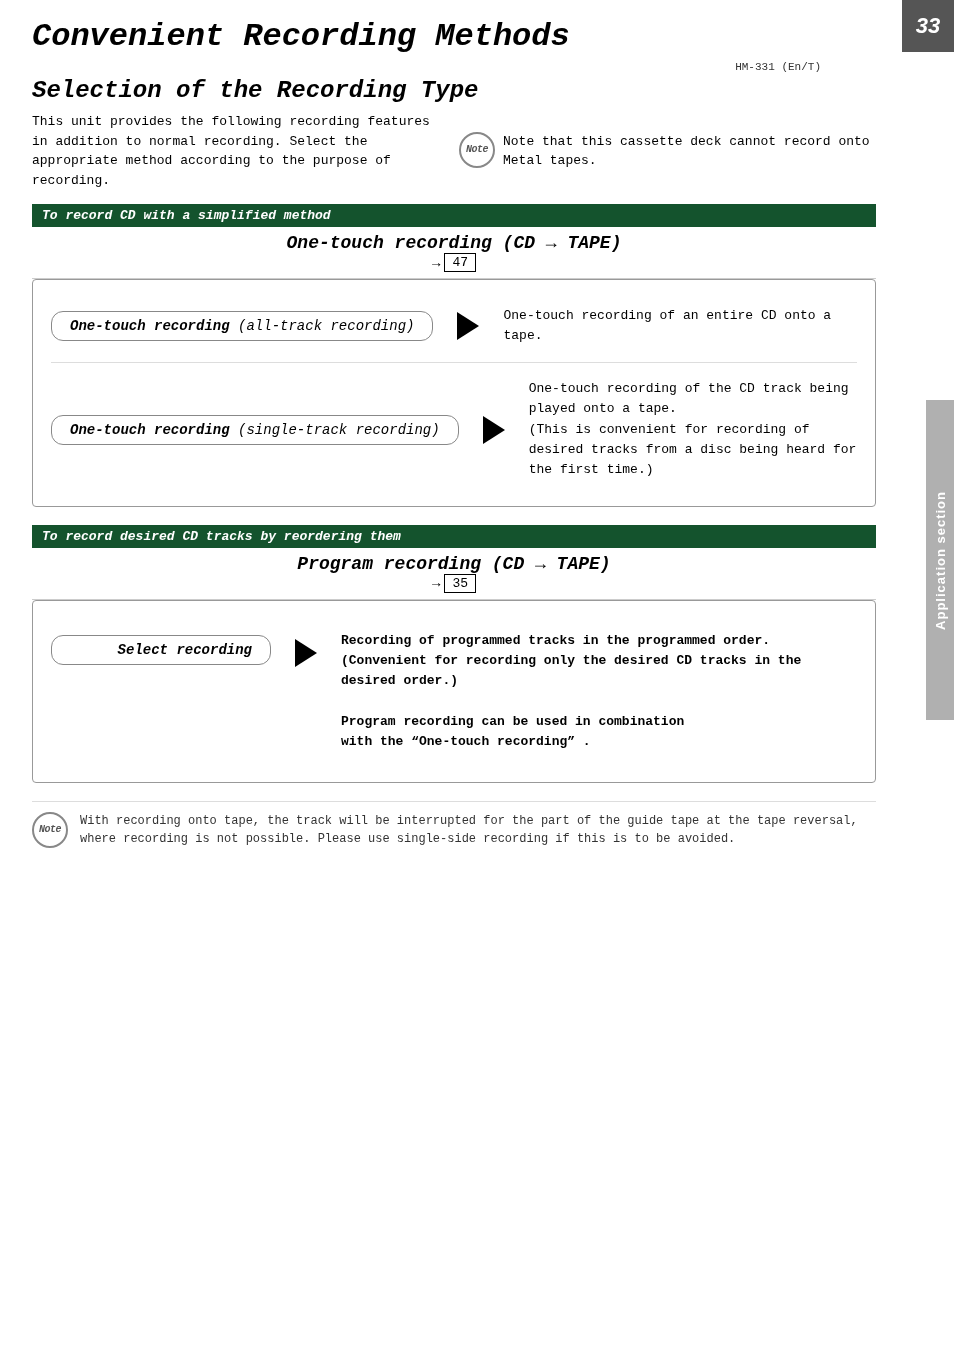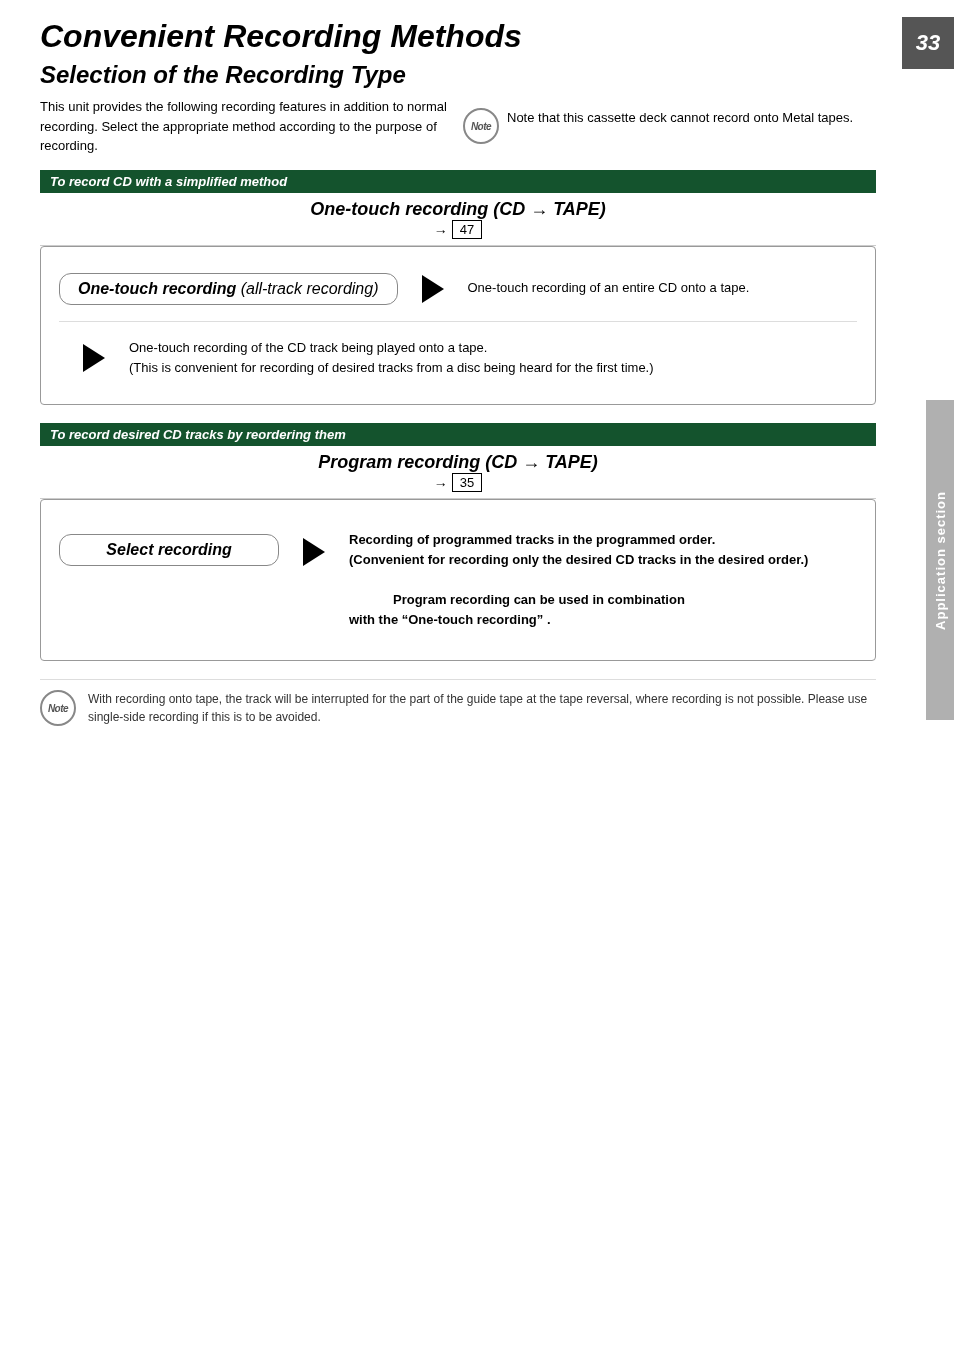--- a/index.html
+++ b/index.html
@@ -38,37 +38,38 @@
       font-size: 13px;
       font-weight: bold;
       transform: rotate(180deg);
       white-space: nowrap;
       letter-spacing: 1px;
     }
 
     
     .page-number-box {
       position: absolute;
-      top: 17px;
+      top: 0;
       right: 0;
       background: #555;
       color: #fff;
       font-size: 22px;
       font-weight: bold;
       font-style: italic;
       width: 52px;
       height: 52px;
       display: flex;
       align-items: center;
       justify-content: center;
     }
 
     .main-content {
-      padding: 18px 50px 20px 40px;
+      padding: 18px 50px 20px 32px;
       margin-right: 28px;
+      font-family: Liberation Mono, monospace;
     }
 
     
     .page-title {
       font-size: 32px;
       font-weight: bold;
       font-style: italic;
       color: #000;
       margin-bottom: 6px;
       margin-top: 0;
@@ -187,26 +188,26 @@
       gap: 0;
     }
     .feature-row:last-child {
       border-bottom: none;
     }
 
     .feature-label-box {
       border: 1.5px solid #888;
       border-radius: 12px;
       padding: 6px 18px;
-      font-size: 16px;
+      font-size: 14px;
       font-weight: bold;
       font-style: italic;
       white-space: nowrap;
       min-width: 220px;
-      text-align: center;
+      text-align: right;
       background: #fff;
     }
     .feature-label-box span.normal {
       font-weight: normal;
     }
 
     .arrow-right {
       display: inline-block;
       width: 0;
       height: 0;
@@ -254,20 +255,21 @@
   </div>
 
   <div class="side-tab">
     <span class="side-tab-text">Application section</span>
   </div>
 
   <div class="main-content">
 
     <h1 class="page-title">Convenient Recording Methods</h1>
 
+    <div class="model-number">HM-331 (En/T)</div>
 
     <h2 class="section-title">Selection of the Recording Type</h2>
 
     <div class="intro-row">
       <div class="intro-text">
         <span>This unit provides the following recording features in addition to normal recording. Select the appropriate method according to the purpose of recording.</span>
       </div>
       <div class="note-box">
         <div class="note-icon">Note</div>
         <div class="note-text">Note that this cassette deck cannot record onto Metal tapes.</div>
@@ -291,20 +293,23 @@
 
         <div class="feature-row">
           <div class="feature-label-box">
             <span>One-touch recording</span><span class="normal"> (all-track recording)</span>
           </div>
           <div class="arrow-right"></div>
           <div class="feature-desc">One-touch recording of an entire CD onto a tape.</div>
         </div>
 
         <div class="feature-row">
+          <div class="feature-label-box">
+            <span>One-touch recording</span><span class="normal"> (single-track recording)</span>
+          </div>
           <div class="arrow-right"></div>
           <div class="feature-desc">One-touch recording of the CD track being played onto a tape.<br>(This is convenient for recording of desired tracks from a disc being heard for the first time.)</div>
         </div>
 
       </div>
     </div>
 
     <div class="section-wrapper" style="margin-top: 18px;">
       <div class="section-bar">To record desired CD tracks by reordering them</div>
 
@@ -321,21 +326,21 @@
       <div class="feature-block">
 
         <div class="feature-row" style="align-items: flex-start; padding: 20px 0;">
           <div class="feature-label-box" style="margin-top: 4px;">
             <span>Select recording</span><span class="normal"></span>
           </div>
           <div class="arrow-right" style="margin-top: 8px;"></div>
           <div class="feature-desc">
             <span style="font-weight: bold;">Recording of programmed tracks in the programmed order.<br>(Convenient for recording only the desired CD tracks in the desired order.)</span>
             <br><br>
-            <span style="font-weight: bold; margin-left: 44px;">Program recording can be used in combination<br>with the “One-touch recording” .</span>
+            <span style="font-weight: bold;">Program recording can be used in combination<br>with the “One-touch recording” .</span>
           </div>
         </div>
 
       </div>
     </div>
 
     <div class="bottom-note">
       <div class="note-icon">Note</div>
       <div class="bottom-note-text">With recording onto tape, the track will be interrupted for the part of the guide tape at the tape reversal, where recording is not possible. Please use single-side recording if this is to be avoided.</div>
     </div>

